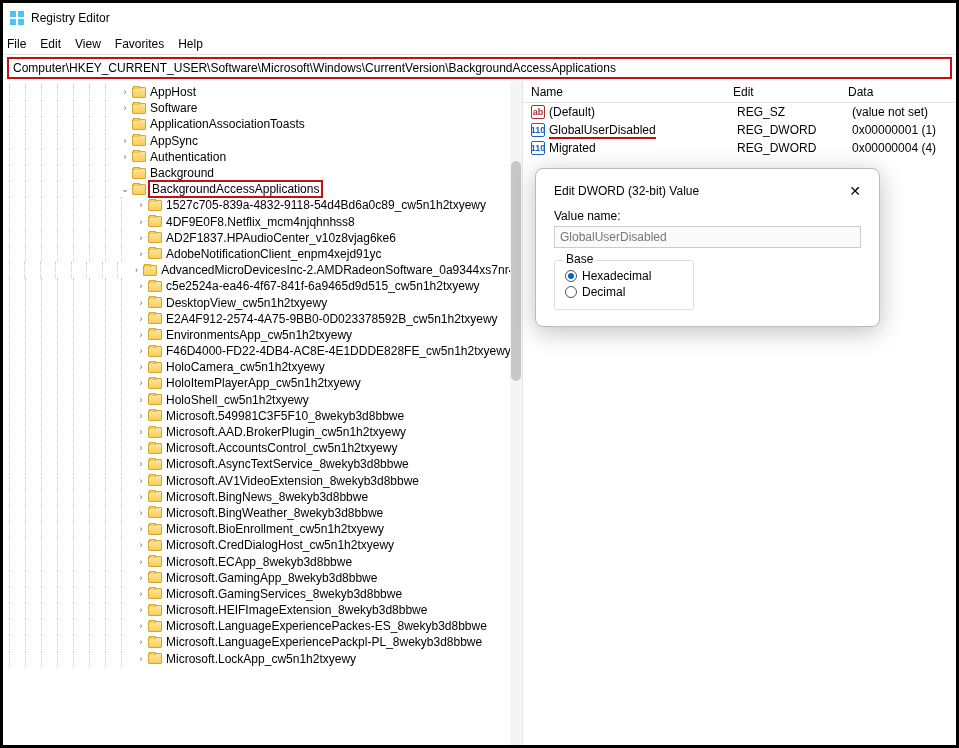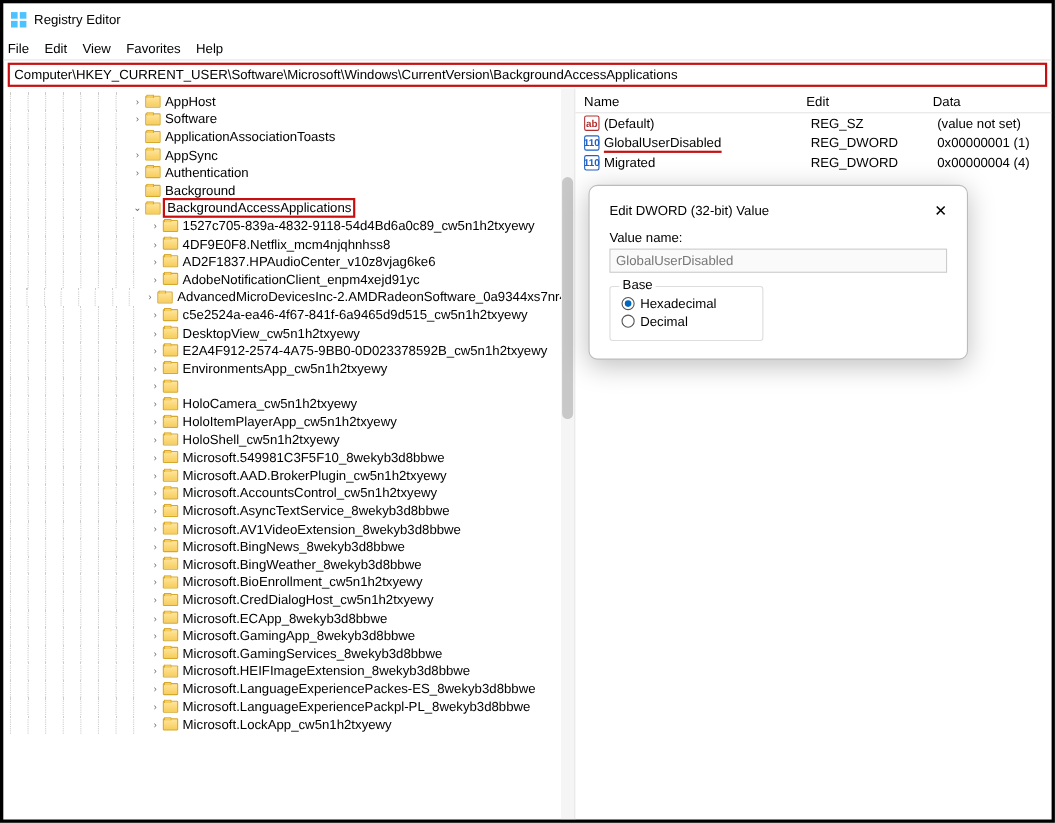--- a/index.html
+++ b/index.html
@@ -282,20 +282,21 @@
           <span style="display:inline-block;width:14px;border-left:1px dotted #ccc;height:16px;margin-left:2px;"></span>
           <span style="display:inline-block;width:14px;border-left:1px dotted #ccc;height:16px;margin-left:2px;"></span>
           <span style="display:inline-block;width:14px;border-left:1px dotted #ccc;height:16px;margin-left:2px;"></span>
           <span style="display:inline-block;width:14px;border-left:1px dotted #ccc;height:16px;margin-left:2px;"></span>
           <span style="display:inline-block;width:14px;border-left:1px dotted #ccc;height:16px;margin-left:2px;"></span>
           <span style="display:inline-block;width:14px;border-left:1px dotted #ccc;height:16px;margin-left:2px;"></span>
           <span style="display:inline-block;width:14px;border-left:1px dotted #ccc;height:16px;margin-left:2px;"></span>
           <span style="display:inline-block;width:14px;border-left:1px dotted #ccc;height:16px;margin-left:2px;"></span>
           <span class="expander">›</span>
           <span class="folder-icon"></span>
+          <span>F46D4000-FD22-4DB4-AC8E-4E1DDDE828FE_cw5n1h2txyewy</span>
         </div>
         <div class="tree-row">
           <span style="display:inline-block;width:14px;border-left:1px dotted #ccc;height:16px;margin-left:2px;"></span>
           <span style="display:inline-block;width:14px;border-left:1px dotted #ccc;height:16px;margin-left:2px;"></span>
           <span style="display:inline-block;width:14px;border-left:1px dotted #ccc;height:16px;margin-left:2px;"></span>
           <span style="display:inline-block;width:14px;border-left:1px dotted #ccc;height:16px;margin-left:2px;"></span>
           <span style="display:inline-block;width:14px;border-left:1px dotted #ccc;height:16px;margin-left:2px;"></span>
           <span style="display:inline-block;width:14px;border-left:1px dotted #ccc;height:16px;margin-left:2px;"></span>
           <span style="display:inline-block;width:14px;border-left:1px dotted #ccc;height:16px;margin-left:2px;"></span>
           <span style="display:inline-block;width:14px;border-left:1px dotted #ccc;height:16px;margin-left:2px;"></span>

